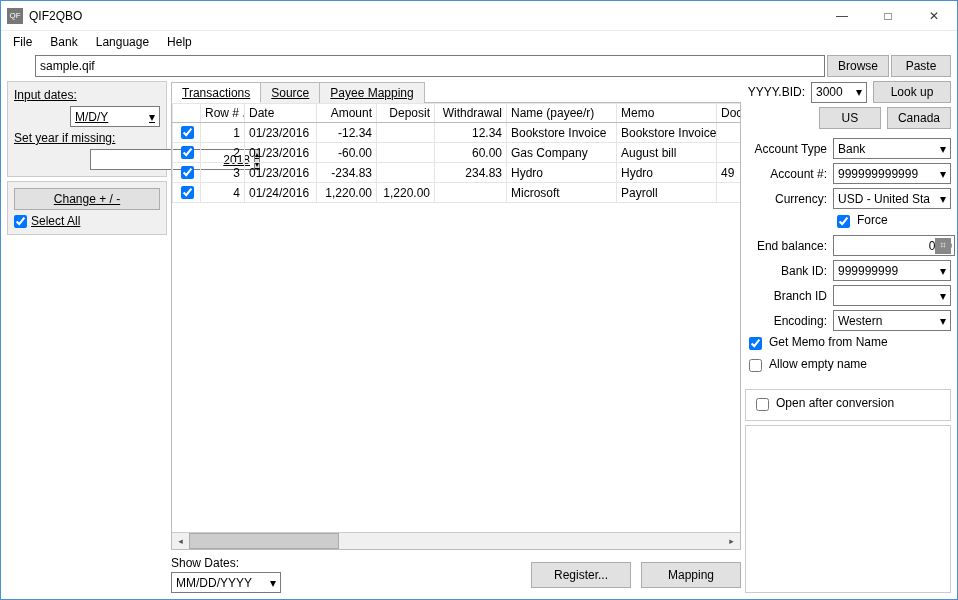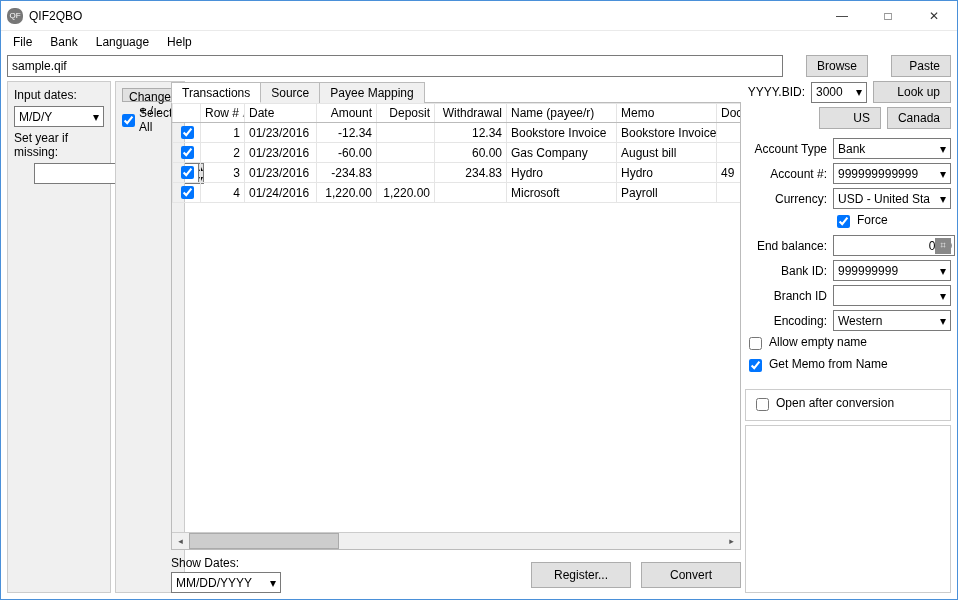--- a/index.html
+++ b/index.html
@@ -1,49 +1,49 @@
 <!DOCTYPE html>
 <html><head>
 <meta charset="utf-8">
 <style>
   * { box-sizing: border-box; }
   body { margin:0; font-family:"Segoe UI", Tahoma, sans-serif; font-size:12px; color:#000; background:#fff; user-select:none; }
   .window { width:958px; height:600px; border:1px solid #4a90d9; display:flex; flex-direction:column; background:#fff; }
   
   .titlebar { height:30px; display:flex; align-items:center; padding:0 0 0 6px; background:#fff; border-bottom:1px solid #eaeaea; }
-  .titlebar-icon { width:16px; height:16px; background:#777; margin-right:6px; font-size:8px; color:#fff; display:flex; align-items:center; justify-content:center;border-radius:7px; }
+  .titlebar-icon { width:16px; height:16px; background:#777; margin-right:6px; font-size:8px; color:#fff; display:flex; align-items:center; justify-content:center; }
   .titlebar-title { flex:0 0 auto; }
   .titlebar-spacer { flex:1; }
   .titlebtn { width:46px; height:30px; display:flex; align-items:center; justify-content:center; font-size:12px; color:#333;}
   
   .menubar { height:22px; display:flex; align-items:center; padding:0 4px; gap:2px; background:#fff; }
   .menubar span { padding:2px 8px; }
   
   .content { flex:1; display:flex; flex-direction:column; padding:2px 6px 6px 6px; gap:4px; }
-  .toprow { display:flex; gap:23px; align-items:center; }
+  .toprow { display:flex; gap:2px; align-items:center;margin-left:28px; }
   .path-input { flex:1; height:22px; border:1px solid #7a7a7a; padding:0 4px; font:inherit; }
-  .btn { height:22px; border:1px solid #adadad; background:#e1e1e1; padding:0 10px; font:inherit; min-width:60px;text-align:right; }
+  .btn { height:22px; border:1px solid #adadad; background:#e1e1e1; padding:0 10px; font:inherit; min-width:60px; }
   .mainrow { flex:1; display:flex; gap:4px; min-height:0; }
   
-  .leftpanel { width:160px; display:flex; flex-direction:row; gap:4px; }
+  .leftpanel { width:160px; display:flex; flex-direction:column; gap:4px;text-decoration:underline; }
   .left-group { border:1px solid #ccc; background:#f0f0f0; padding:6px; display:flex; flex-direction:column; gap:4px; }
   .lbl { }
   .combo, .numedit { height:21px; border:1px solid #7a7a7a; background:#fff; font:inherit; }
   .combo { display:flex; align-items:center; justify-content:space-between; padding:0 4px; }
   .spin { display:flex; }
   .spin input { flex:1; height:21px; border:1px solid #7a7a7a; border-right:none; text-align:right; padding:0 4px; font:inherit;}
   .spin .spinbtns { width:18px; border:1px solid #7a7a7a; display:flex; flex-direction:column;}
   .spin .spinbtns div { flex:1; display:flex; align-items:center; justify-content:center; font-size:8px; background:#e1e1e1;}
-  .lbtn { align-self:center; height:14px; width:100%; border:1px solid #adadad; background:#e1e1e1; font:inherit;}
+  .lbtn { align-self:center; height:22px; width:100%; border:1px solid #adadad; background:#e1e1e1; font:inherit;}
   .chkrow { display:flex; align-items:center; gap:4px; }
   .chkrow input { margin:0;}
   
   .centerpanel { flex:1; display:flex; flex-direction:column; min-width:0;}
   .tabs { height:22px; display:flex; border-bottom:1px solid #bbb; }
-  .tab { padding:3px 10px 2px 10px; border:1px solid #bbb; border-bottom:none; background:#f0f0f0; margin-right:-1px; position:relative; top:1px;}
+  .tab { padding:3px 10px 2px 10px; border:1px solid #bbb; border-bottom:none; background:#f0f0f0; margin-right:-1px; position:relative; top:1px;text-decoration:underline;}
   .tab.active { background:#fff; border-bottom:1px solid #fff; z-index:1;}
   .grid-wrap { flex:1; overflow:hidden; display:flex; flex-direction:column; border:1px solid #bbb; border-top:none; }
   table.grid { border-collapse:collapse; width:100%; table-layout:fixed; font-size:12px;}
   table.grid th, table.grid td { border:1px solid #e5e5e5; padding:2px 4px; text-align:left; height:19px; overflow:hidden; white-space:nowrap;}
   table.grid th { background:#fff; border-bottom:1px solid #bbb; font-weight:normal;}
   table.grid td.num, table.grid th.num { text-align:right;}
   table.grid td.chk { text-align:center; padding:0;}
   .col-chk { width:28px;}
   .col-row { width:44px;}
   .col-date { width:72px;}
@@ -226,21 +226,21 @@
         <div class="bottom-center">
           <div>
             <div>Show Dates:</div>
             <div class="combo" style="width:110px; margin-top:2px;">
               <span>MM/DD/YYYY</span>
               <span>▾</span>
             </div>
           </div>
           <div class="spacer"></div>
           <button class="bigbtn">Register...</button>
-          <button class="bigbtn">Convert</button>
+          <button class="bigbtn">Mapping</button>
         </div>
       </div>
 
       <div class="rightpanel">
         <div class="rrow">
           <label style="flex:0 0 60px;">YYYY.BID:</label>
           <div class="combo control" style="flex:0 0 56px;">
             <span>3000</span>
               <span>▾</span>
           </div>
@@ -301,26 +301,26 @@
             </div>
         </div>
         <div class="rrow">
             <label>Encoding:</label>
           <div class="combo control">
               <span>Western</span>
               <span>▾</span>
             </div>
         </div>
         <div class="chkline">
+            <input type="checkbox" checked="" style="">
+            <span>Get Memo from Name</span>
+          </div>
+        <div class="chkline">
             <input type="checkbox" style="">
             <span>Allow empty name</span>
-          </div>
-        <div class="chkline">
-            <input type="checkbox" checked="" style="">
-            <span>Get Memo from Name</span>
           </div>
         <div style="height:6px;"></div>
         <div class="box chkline">
             <input type="checkbox" style="">
             <span>Open after conversion</span>
           </div>
         <div class="box" style="flex:1;"></div>
       </div>
 
     </div>

